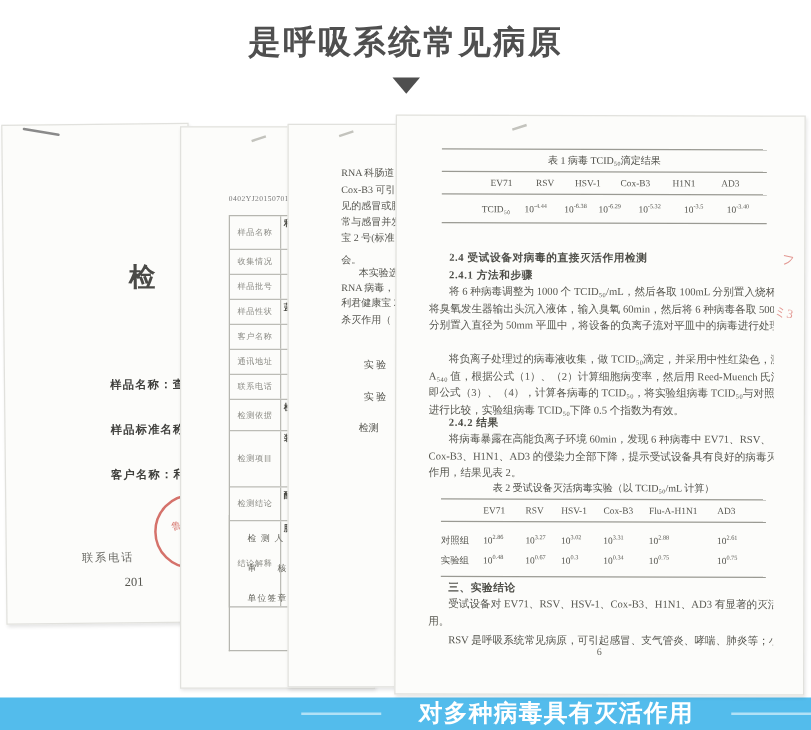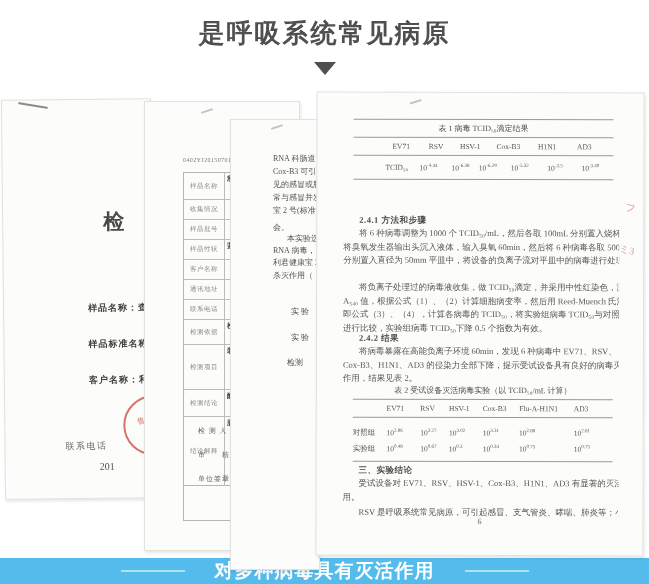--- a/index.html
+++ b/index.html
@@ -10,21 +10,21 @@
     font-family:"Liberation Sans",sans-serif;font-weight:bold;font-size:26px;
     color:#4f4f4f;letter-spacing:2px;}
   .hdr-tri{position:absolute;top:62px;left:314px;width:0;height:0;
     border-left:11px solid transparent;border-right:11px solid transparent;
     border-top:13px solid #4f4f4f;}
   
   .page{position:absolute;background:#fcfcfa;border:1px solid #e1e1dd;
     box-shadow:1px 2px 3px rgba(0,0,0,.10);overflow:hidden;}
   #page1{left:3px;top:99px;width:148px;height:398px;transform:rotate(-.6deg);z-index:1;}
   #page2{left:144px;top:101px;width:154px;height:448px;z-index:2;}
-  #page3{left:230px;top:99px;width:88px;height:449px;z-index:3;margin-top:20px;}
+  #page3{left:230px;top:99px;width:88px;height:449px;z-index:3;}
   #page4{left:316px;top:92px;width:326px;height:462px;transform:rotate(.15deg);z-index:4;}
   
   .staple{position:absolute;top:4px;left:16px;width:30px;height:2px;background:#8a8a8a;
     transform:rotate(10deg);border-radius:1px;}
   .p1-big{position:absolute;top:108px;left:100px;font-size:21px;font-weight:600;
     letter-spacing:13px;color:#4a4a47;white-space:nowrap;}
   .p1-field{position:absolute;left:84px;font-size:9px;font-weight:bold;color:#3f3f3c;
     letter-spacing:1px;white-space:nowrap;}
   .p1-org{position:absolute;top:340px;left:60px;font-size:9px;color:#6b6b66;
     letter-spacing:1.5px;white-space:nowrap;}
@@ -194,20 +194,21 @@
       <span class="c c1"><span>10</span><sup>-4.44</sup></span>
       <span class="c c2"><span>10</span><sup>-6.38</sup></span>
       <span class="c c3"><span>10</span><sup>-6.29</sup></span>
       <span class="c c4"><span>10</span><sup>-5.32</sup></span>
       <span class="c c5"><span>10</span><sup>-3.5</sup></span>
       <span class="c c6"><span>10</span><sup>-3.40</sup></span>
     </div>
     <div class="rule"></div>
   </div>
 
+  <div class="sec" style="top:108px;">2.4 受试设备对病毒的直接灭活作用检测</div>
   <div class="sec" style="top:122px;">2.4.1 方法和步骤</div>
 
   <div class="para" style="top:134px;">
     <div class="ind">将 6 种病毒调整为 1000 个 TCID₅₀/mL，然后各取 100mL 分别置入烧杯中，</div>
     <div>将臭氧发生器输出头沉入液体，输入臭氧 60min，然后将 6 种病毒各取 500μl.</div>
     <div>分别置入直径为 50mm 平皿中，将设备的负离子流对平皿中的病毒进行处理</div>
   </div>
 
   <div class="para" style="top:188px;">
     <div class="ind">将负离子处理过的病毒液收集，做 TCID₅₀滴定，并采用中性红染色，测定</div>
@@ -264,17 +265,17 @@
     <div>用。</div>
     <div class="ind" style="margin-top:2px;">RSV 是呼吸系统常见病原，可引起感冒、支气管炎、哮喘、肺炎等；小</div>
   </div>
 
   <div class="pgnum">6</div>
 
   <div class="rmark" style="top:108px;right:8px;">フ</div>
   <div class="rmark" style="top:150px;right:9px;">ミ3</div>
 </div>
 
-<div class="banner" style="background: rgb(83, 188, 236);">
+<div class="banner" style="background: rgb(83, 188, 236); justify-content: flex-end;">
   <div class="banner-line"></div>
   <div class="banner-text" style="color: rgb(255, 255, 255);">对多种病毒具有灭活作用</div>
   <div class="banner-line"></div>
 </div>
 
 </body></html>

